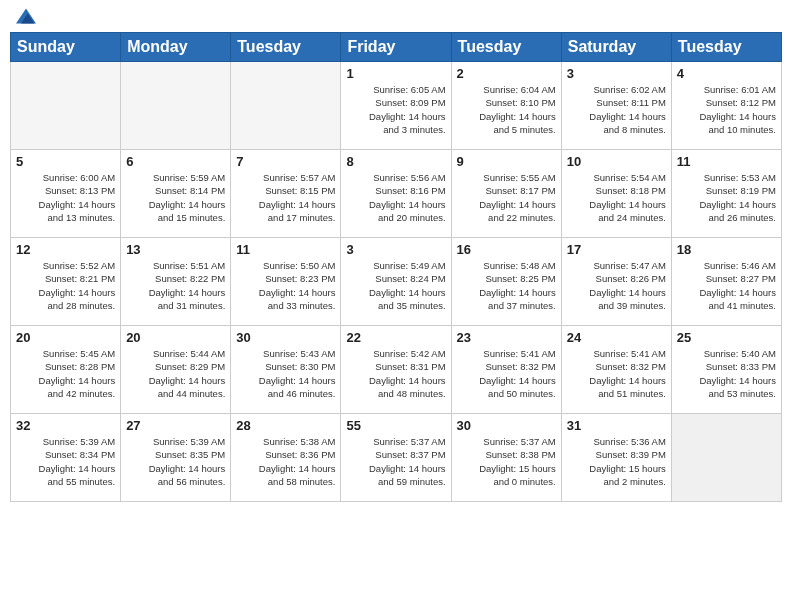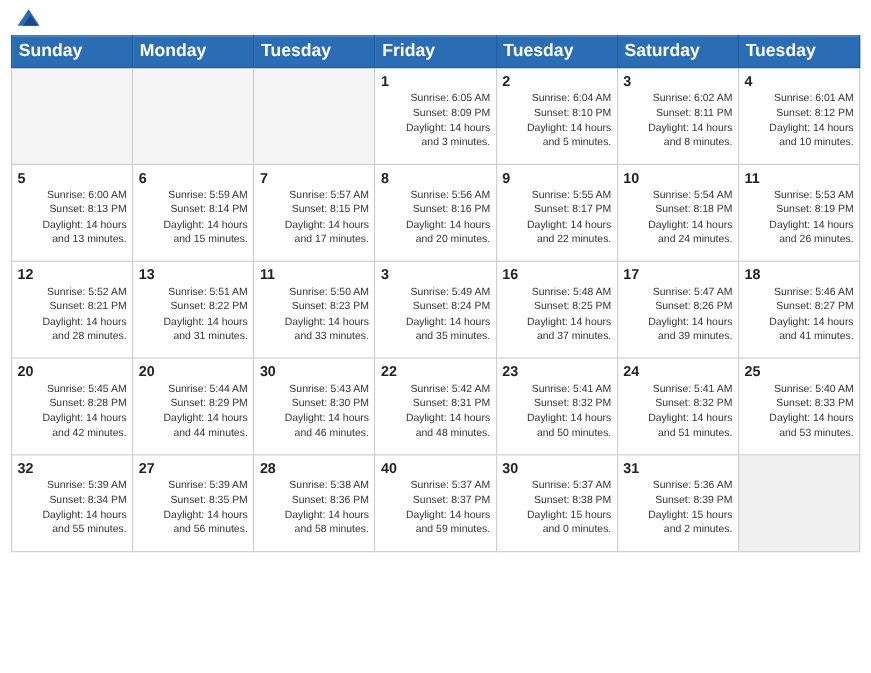--- a/index.html
+++ b/index.html
@@ -254,21 +254,21 @@
           </td>
           <td>
             <div class="day-num">27</div>
             <div class="day-info">Sunrise: 5:39 AM<br>Sunset: 8:35 PM<br>Daylight: 14 hours<br>and 56 minutes.</div>
           </td>
           <td>
             <div class="day-num">28</div>
             <div class="day-info">Sunrise: 5:38 AM<br>Sunset: 8:36 PM<br>Daylight: 14 hours<br>and 58 minutes.</div>
           </td>
           <td>
-            <div class="day-num">40</div>
+            <div class="day-num">55</div>
             <div class="day-info">Sunrise: 5:37 AM<br>Sunset: 8:37 PM<br>Daylight: 14 hours<br>and 59 minutes.</div>
           </td>
           <td>
             <div class="day-num">30</div>
             <div class="day-info">Sunrise: 5:37 AM<br>Sunset: 8:38 PM<br>Daylight: 15 hours<br>and 0 minutes.</div>
           </td>
           <td>
             <div class="day-num">31</div>
             <div class="day-info">Sunrise: 5:36 AM<br>Sunset: 8:39 PM<br>Daylight: 15 hours<br>and 2 minutes.</div>
           </td>

